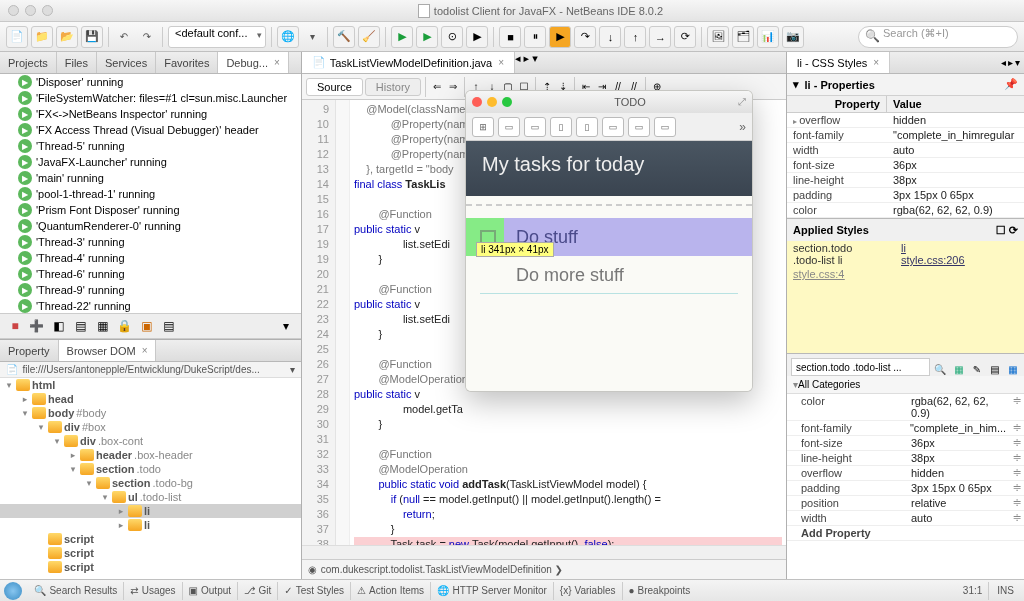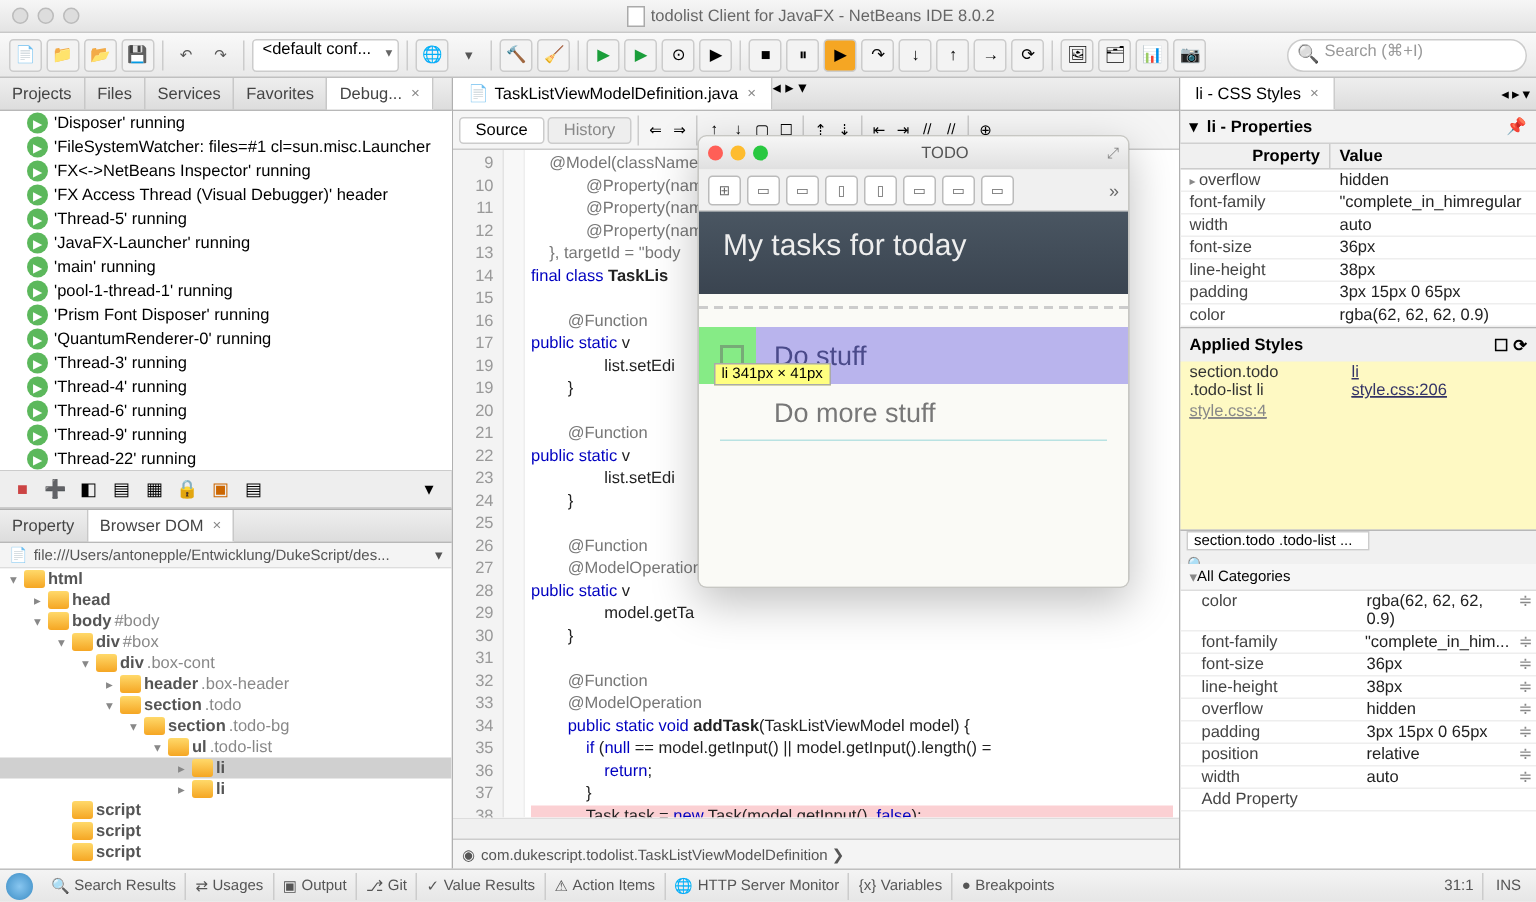--- a/index.html
+++ b/index.html
@@ -115,21 +115,21 @@
 .props-table .row .c2 { flex: 1; color: #222; }
 
 .applied { border-top: 1px solid #b8b8b8; }
 .applied-head { height: 22px; background: #f0f0f0; display: flex; align-items: center; padding: 0 6px; font-size: 11px; font-weight: bold; justify-content: space-between; }
 .applied-body { font-size: 11px; background: #fef9c3; }
 .applied-body .row { display: flex; padding: 1px 6px; }
 .applied-body .row .c1 { width: 108px; color: #333; }
 .applied-body .row .c2 { color: #336; text-decoration: underline; }
 
 .rule-editor { border-top: 1px solid #b8b8b8; display: flex; flex-direction: column; }
-.rule-head { height: 22px; background: #f0f0f0; display: flex; align-items: flex-start; gap: 4px; padding: 0 4px; font-size: 11px; flex-direction: column; }
+.rule-head { height: 22px; background: #f0f0f0; display: flex; align-items: flex-end; gap: 4px; padding: 0 4px; font-size: 11px; }
 .rule-search { flex: 1; height: 18px; border: 1px solid #ccc; background: #fff; font-size: 10px; padding: 0 4px; }
 .rule-cat { height: 18px; background: #f6f6f6; border-bottom: 1px solid #ddd; font-size: 10px; padding: 1px 6px; display: flex; align-items: center; }
 .rule-cat::before { content: "▾ "; color: #888; }
 .rule-body { flex: 1; font-size: 11px; background: #fff; }
 .rule-body .row { display: flex; border-bottom: 1px solid #eee; }
 .rule-body .row .c1 { width: 120px; padding: 1px 6px 1px 14px; color: #444; }
 .rule-body .row .c2 { flex: 1; padding: 1px 4px; color: #222; }
 .rule-body .row .c3 { width: 14px; color: #888; text-align: center; }
 
 
@@ -584,21 +584,21 @@
               <div class="c1">position</div>
               <div class="c2">relative</div>
               <div class="c3">≑</div>
             </div>
             <div class="row">
               <div class="c1">width</div>
               <div class="c2">auto</div>
               <div class="c3">≑</div>
             </div>
             <div class="row">
-              <div class="c1" style="font-weight:normal">Add Property</div>
+              <div class="c1" style="font-weight:bold">Add Property</div>
               <div class="c2"></div>
               <div class="c3"></div>
             </div>
           </div>
       </div>
     </div>
 
   </div>
 
   <div class="statusbar">
@@ -615,21 +615,21 @@
         <div class="sb-item">
           <span>▣</span>
           <span>Output</span>
         </div>
         <div class="sb-item">
           <span>⎇</span>
           <span>Git</span>
         </div>
         <div class="sb-item">
           <span>✓</span>
-          <span>Value Results</span>
+          <span>Test Styles</span>
         </div>
         <div class="sb-item">
           <span>⚠</span>
           <span>Action Items</span>
         </div>
         <div class="sb-item">
           <span>🌐</span>
           <span>HTTP Server Monitor</span>
         </div>
         <div class="sb-item">

